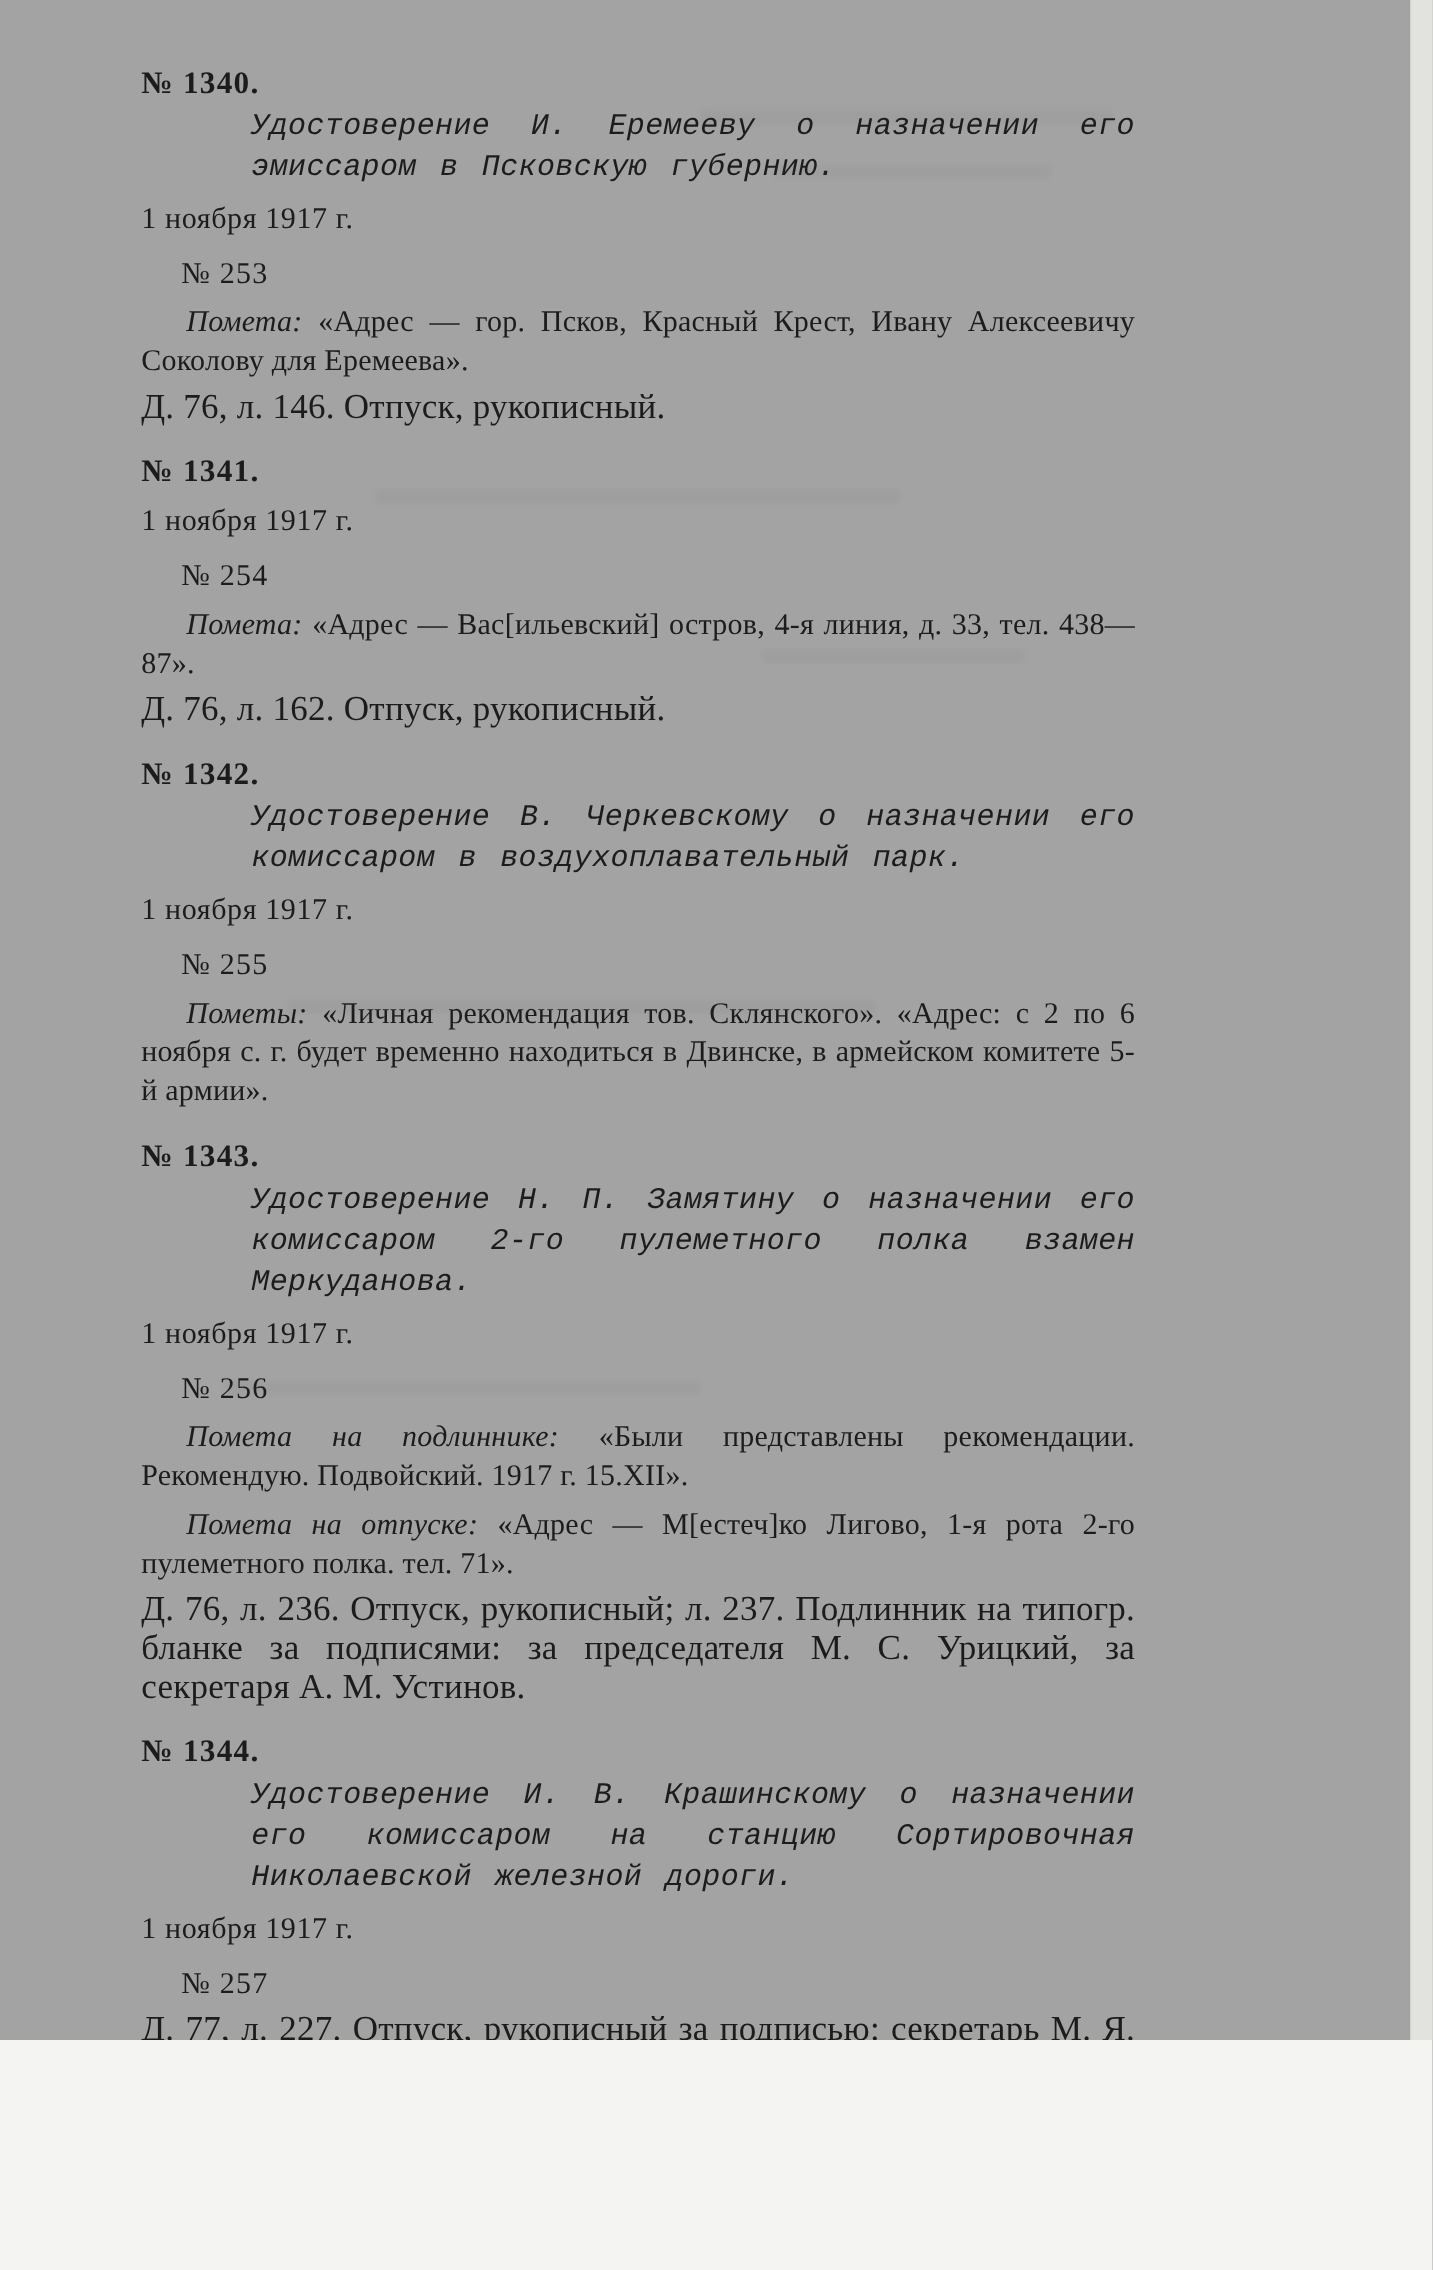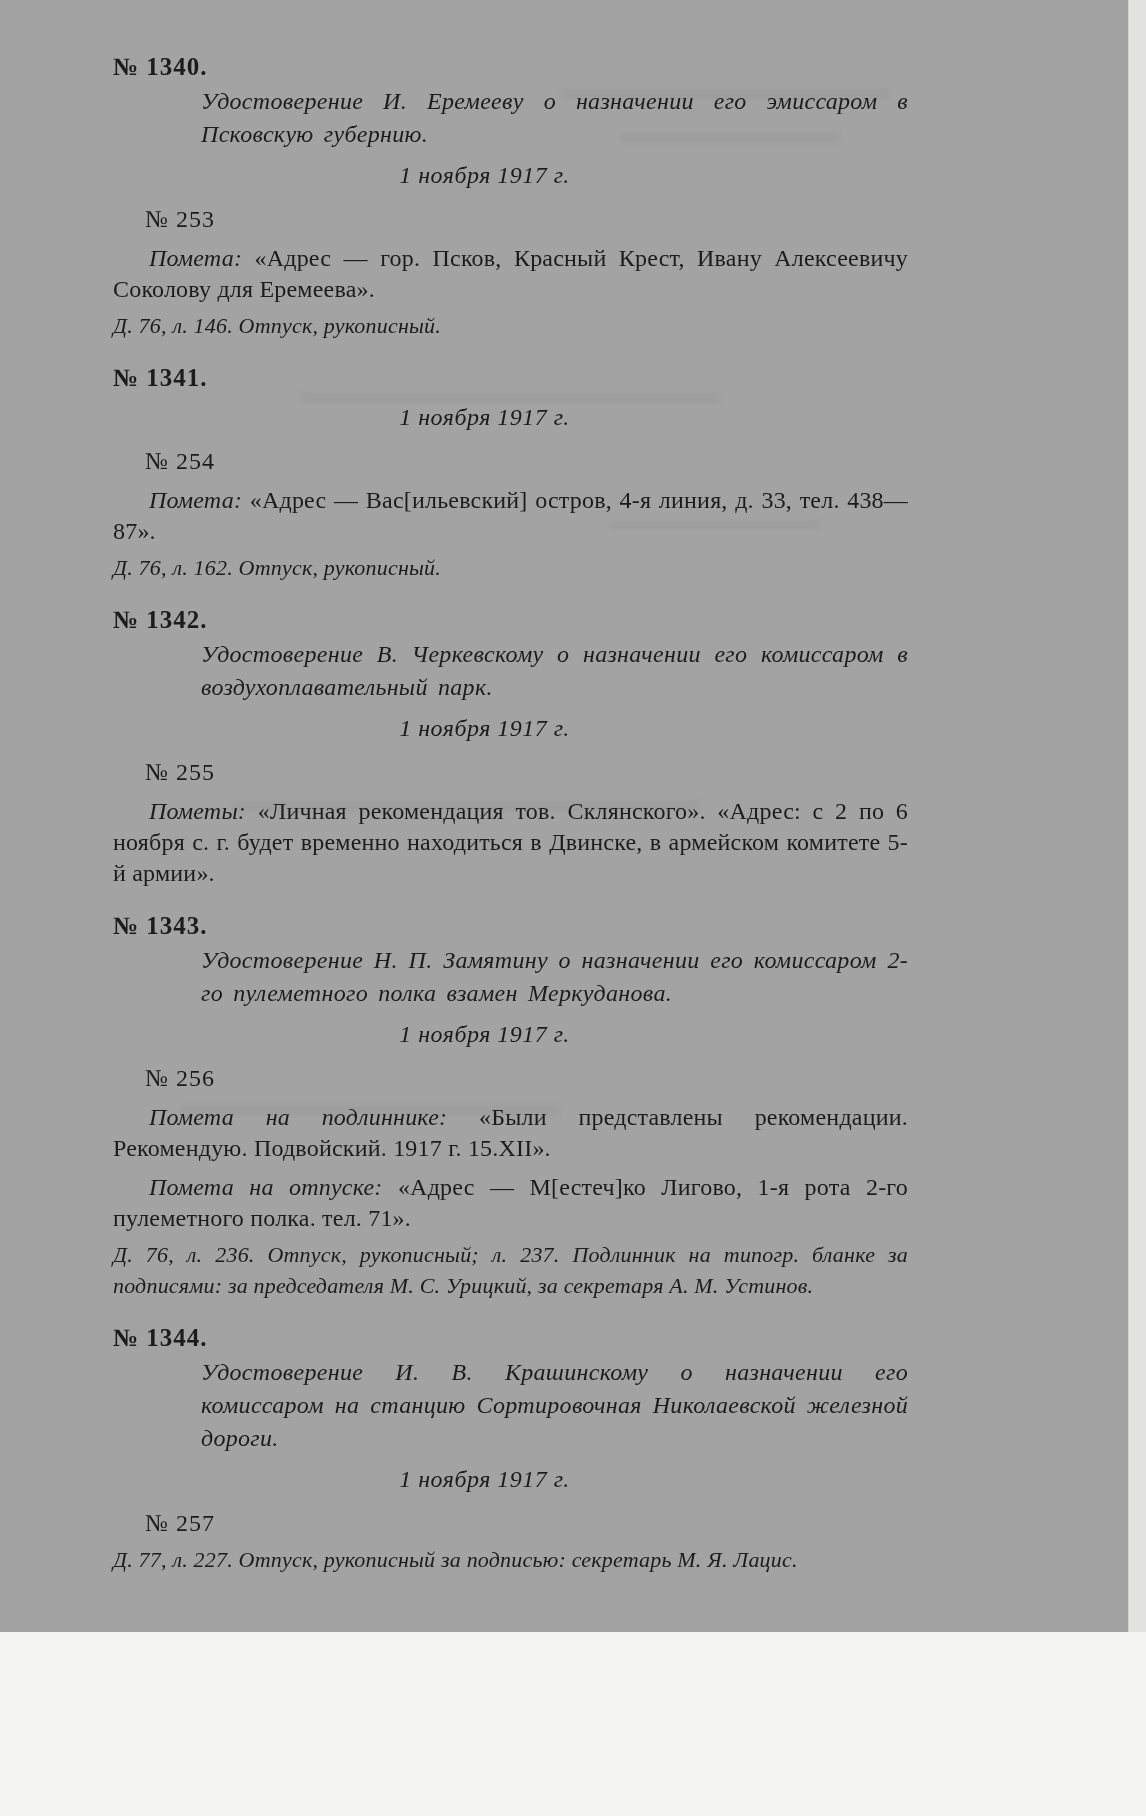--- a/index.html
+++ b/index.html
@@ -52,48 +52,47 @@
   }
   .entry-title{
     margin:3px 0 0 88px;
     font-size:24px;
     font-style:italic;
     line-height:33px;
     text-align:justify;
     letter-spacing:0.3px;
     word-spacing:4px;
     max-width:712px;
+    font-family:Liberation Mono, monospace;
   }
   .entry-date{
     margin:9px 52px 0 0;
     font-size:24px;
-    font-style:italic;
     line-height:31px;
-    text-align:center;
+    text-align:left;
     letter-spacing:0.5px;
   }
   .doc-no{
     margin:13px 0 0 32px;
     font-size:24px;
     line-height:31px;
     letter-spacing:1px;
   }
   .note{
     margin:8px 0 0 0;
     font-size:24px;
     line-height:31px;
     text-align:justify;
     text-indent:36px;
     letter-spacing:0.2px;
   }
   .note-label{font-style:italic;}
   .archival{
     margin:5px 0 0 0;
-    font-size:22px;
-    font-style:italic;
+    font-size:28px;
     line-height:31px;
     text-align:justify;
     letter-spacing:0.2px;
   }
   .page-number{
     margin:58px 0 0 22px;
     font-size:23px;
     line-height:28px;
     letter-spacing:1px;
   }

